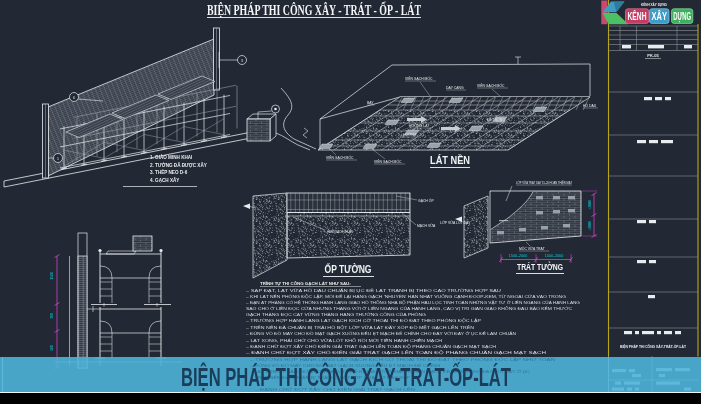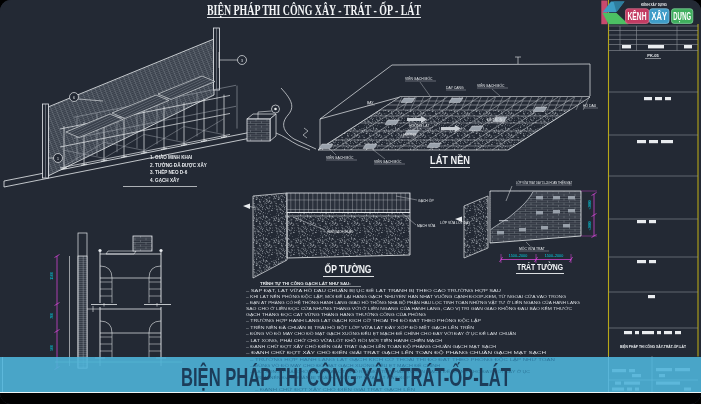--- a/index.html
+++ b/index.html
@@ -1,14 +1,14 @@
 <!DOCTYPE html>
 <html><head><meta charset="utf-8"><style>
 html,body{margin:0;padding:0;background:#000;}
-#sheet{position:relative;width:701px;height:404px;background:#232934;overflow:hidden;border-radius:11px;}
+#sheet{position:relative;width:701px;height:404px;background:#232934;overflow:hidden;}
 </style></head><body>
 <div id="sheet">
 <svg width="701" height="404" viewBox="0 0 701 404">
 <defs>
 <pattern id="speck" width="22" height="22" patternUnits="userSpaceOnUse">
           <circle cx="7.1" cy="3.3" r="0.41" fill="#c6ccd2"></circle>
           <circle cx="1.6" cy="11.8" r="0.34" fill="#c6ccd2"></circle>
           <circle cx="1.3" cy="11.2" r="0.25" fill="#c6ccd2"></circle>
           <circle cx="9.5" cy="1.5" r="0.26" fill="#c6ccd2"></circle>
           <circle cx="9.3" cy="18.2" r="0.27" fill="#c6ccd2"></circle>

